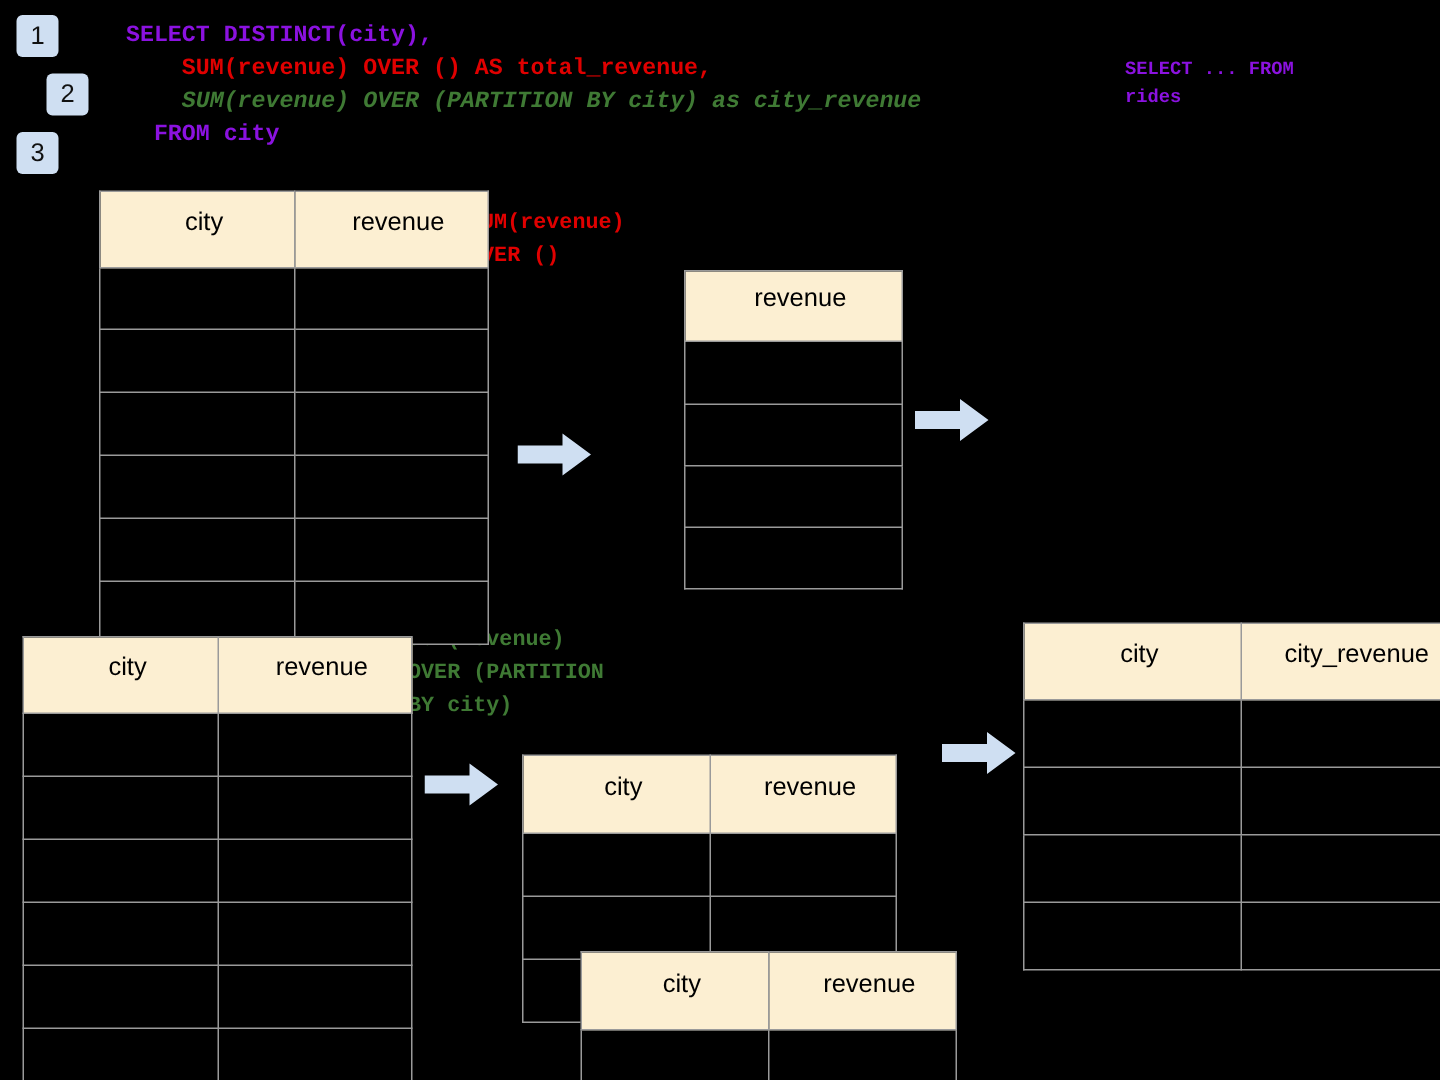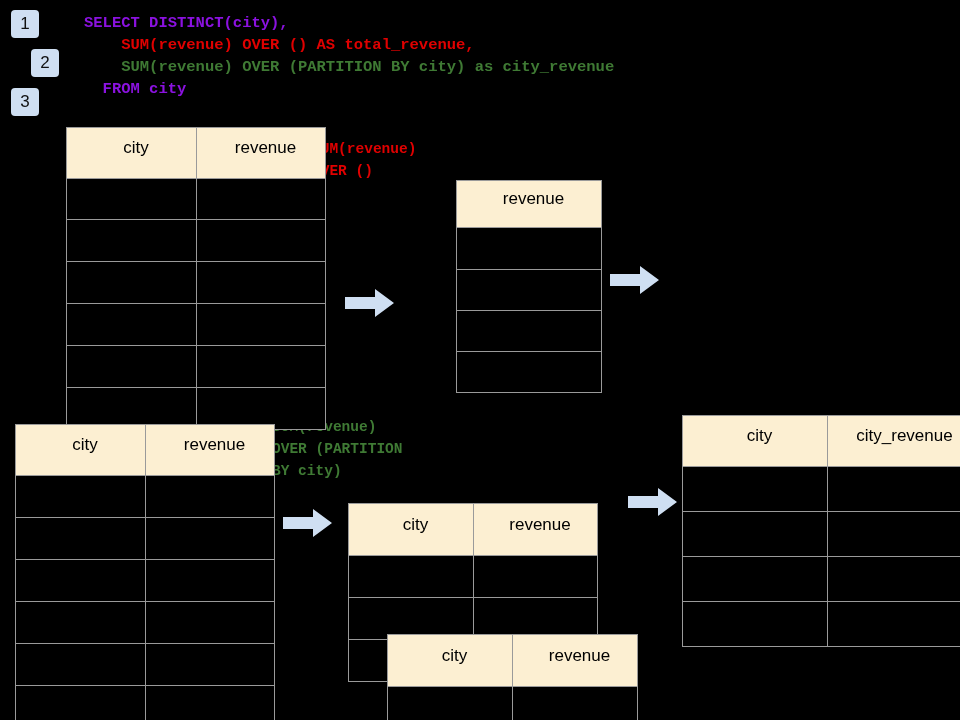--- a/index.html
+++ b/index.html
@@ -85,23 +85,25 @@
 <body>
 
 <div id="canvas">
 
   <div class="badge" style="left:11px;top:10px;">1</div>
   <div class="badge" style="left:31px;top:49px;">2</div>
   <div class="badge" style="left:11px;top:88px;">3</div>
 
   <div class="code c-violet" style="left:84px;top:12px;">SELECT DISTINCT(city),</div>
   <div class="code c-red" style="left:84px;top:34px;">    SUM(revenue) OVER () AS total_revenue,</div>
-  <div class="code c-green" style="left:84px;top:56px;">    SUM(revenue) OVER (PARTITION BY city) as city_revenue</div>
+  <div class="code c-green" style="left:84px;top:56px;font-style:italic;">    SUM(revenue) OVER (PARTITION BY city) as city_revenue</div>
   <div class="code c-violet" style="left:84px;top:78px;">  FROM city</div>
 
+  <div class="note-sm" style="left:750px;top:37px;">SELECT ... FROM
+rides</div>
 
   <div class="note c-red" style="left:312px;top:138px;">SUM(revenue)
 OVER ()</div>
 
   <div class="note c-green" style="left:272px;top:416px;">SUM(revenue)
 OVER (PARTITION
 BY city)</div>
 
   <table class="tbl" id="tbl-rides-top" style="left:66px;top:127px;width:239px;">
     <thead>

